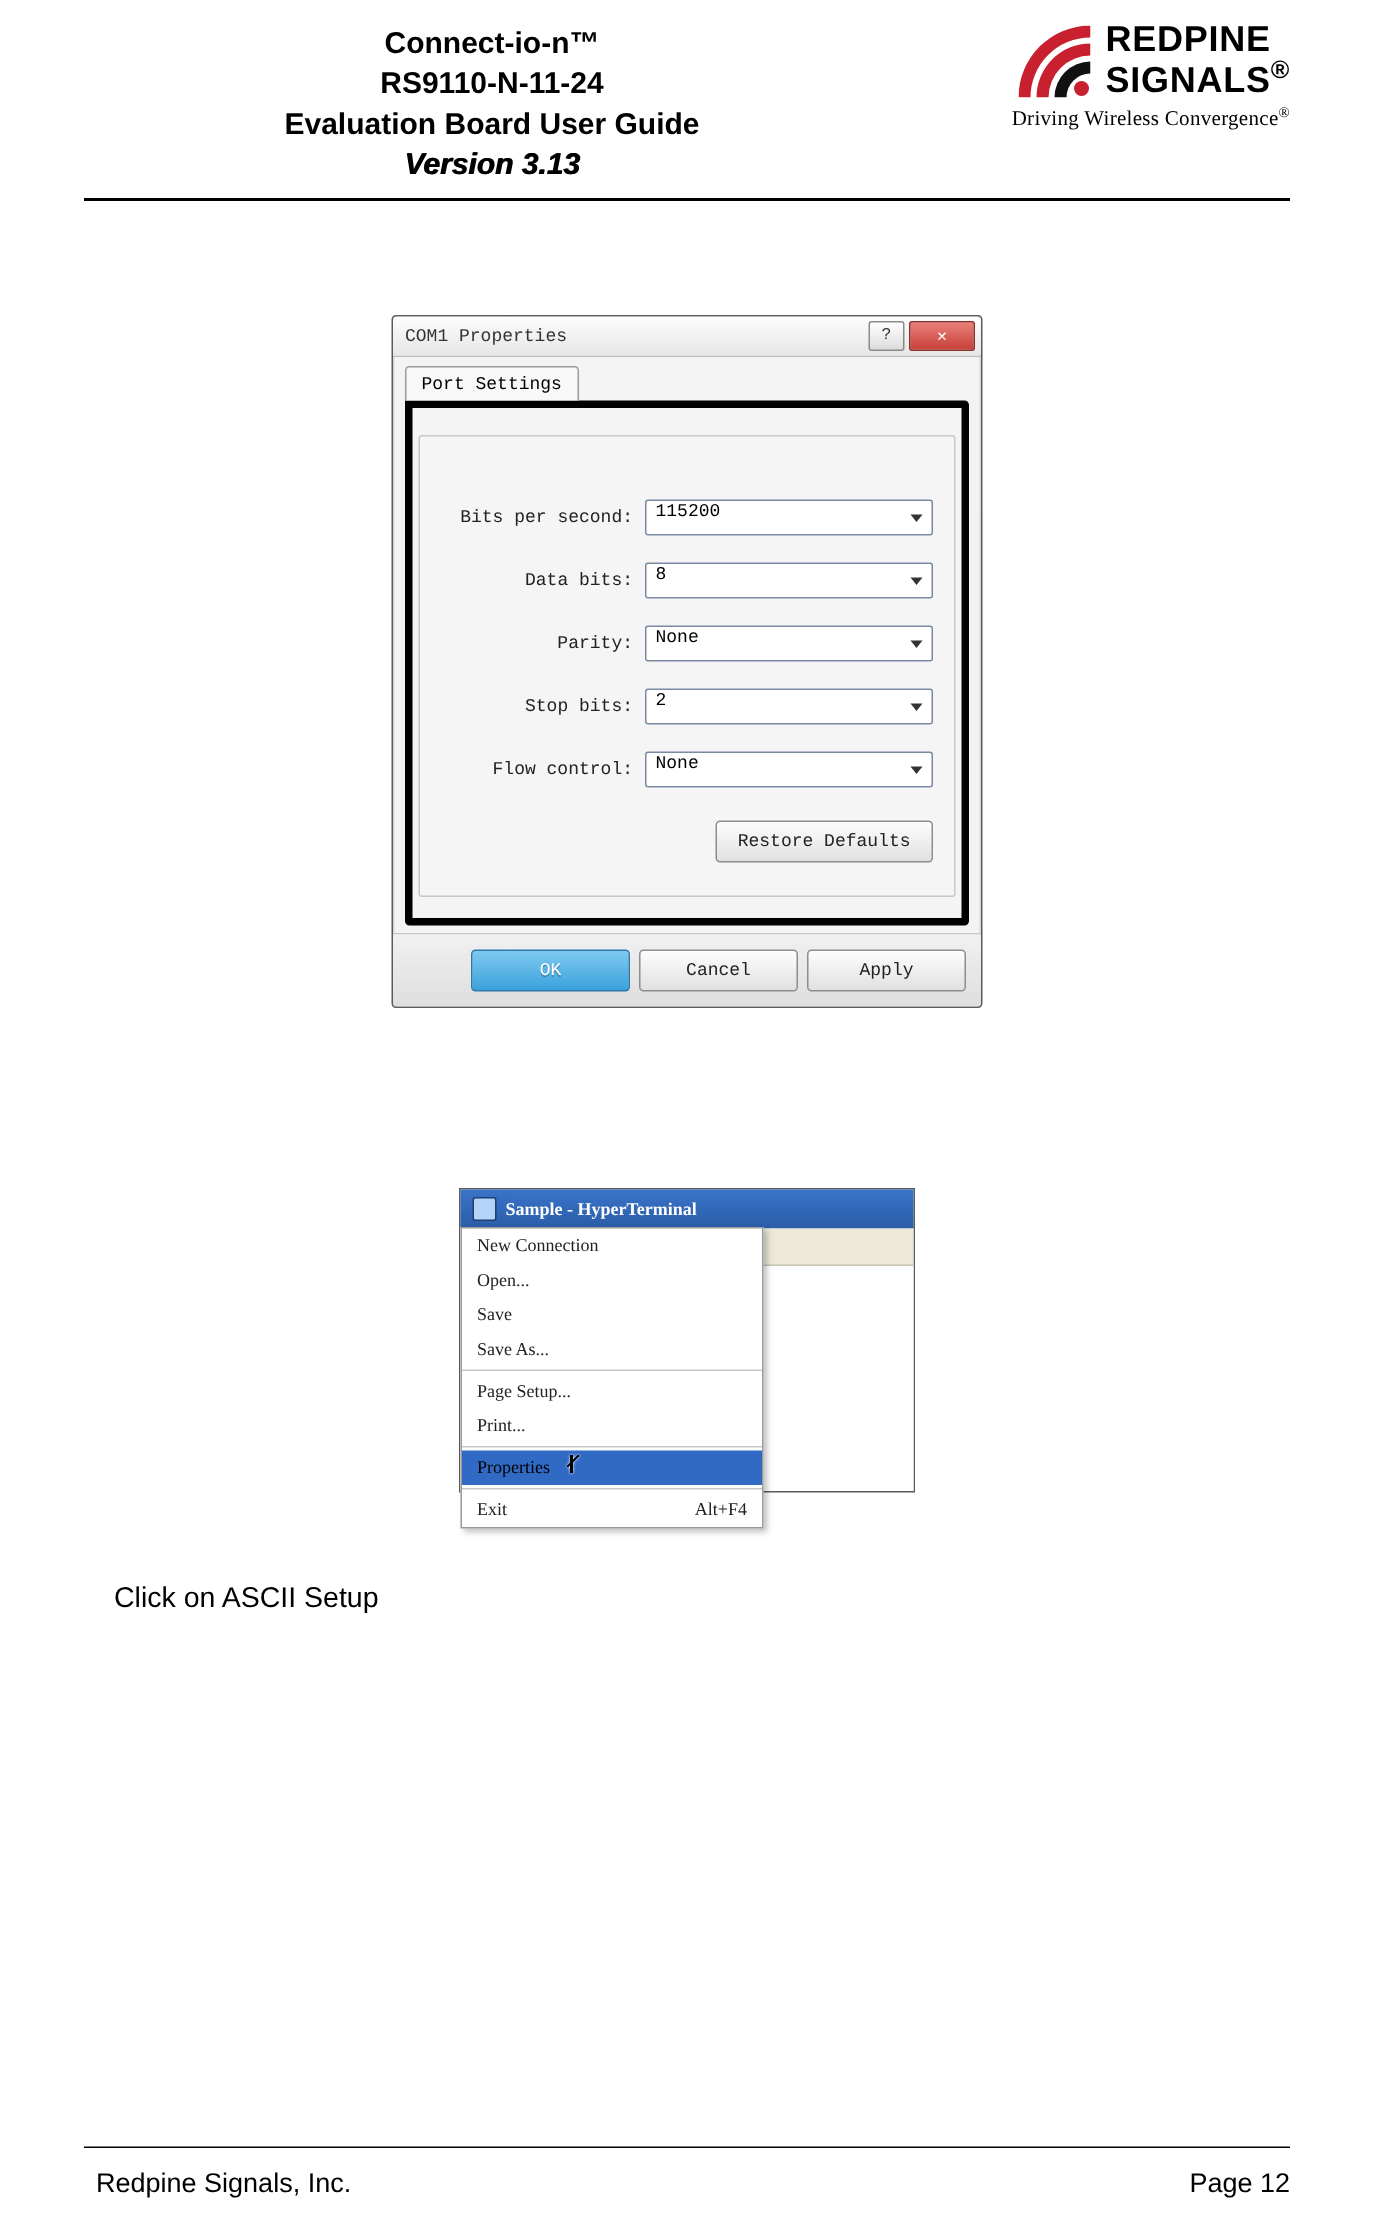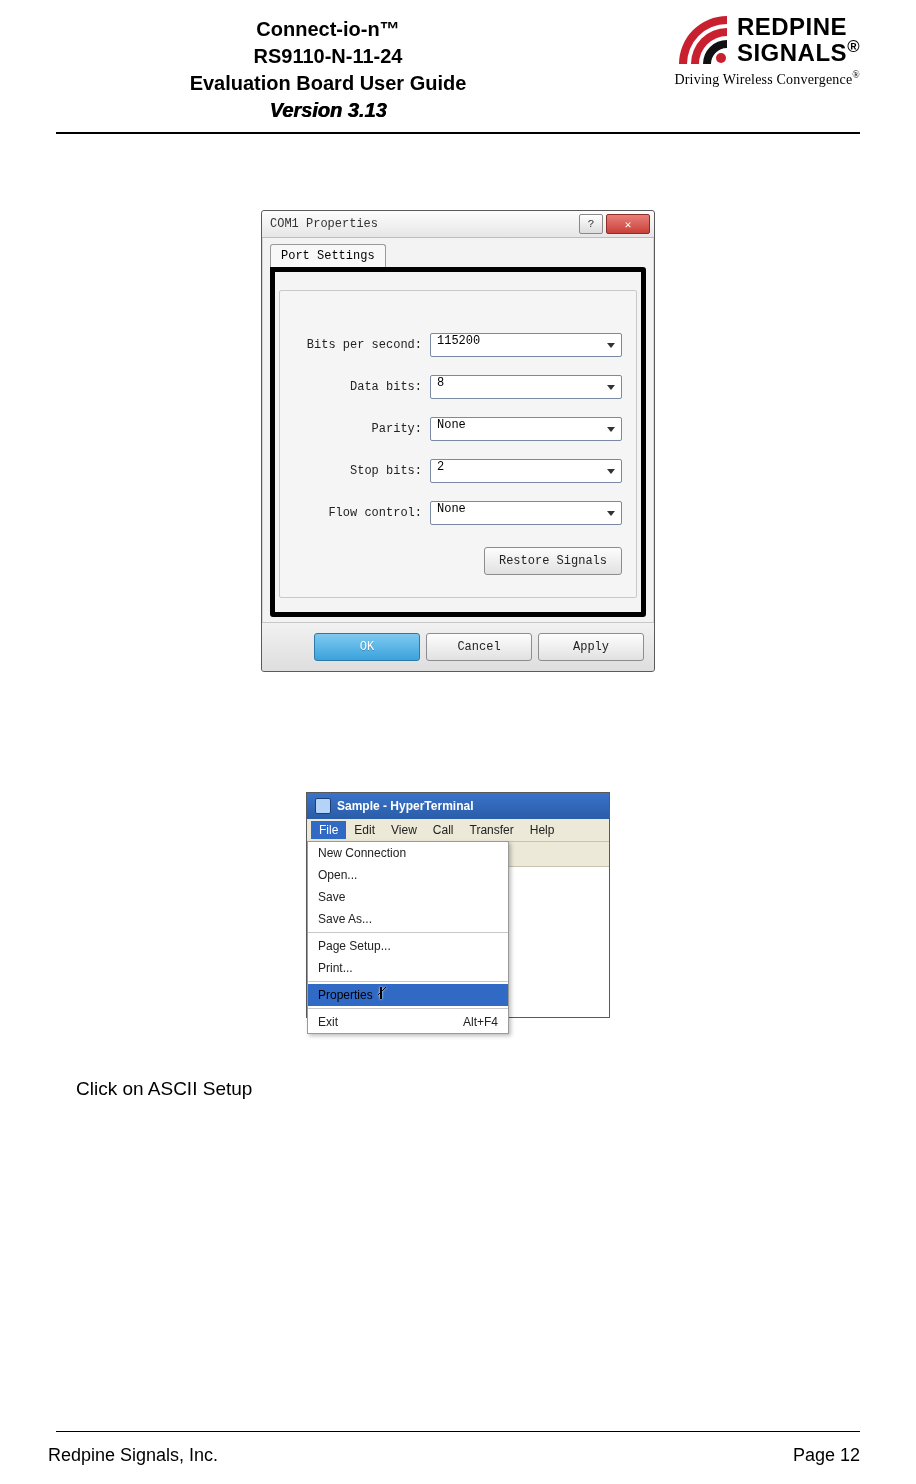--- a/index.html
+++ b/index.html
@@ -28,21 +28,21 @@
   .frow{display:flex;align-items:center;margin:18px 0}
   .flabel{flex:1;text-align:right;padding-right:8px;color:#222}
   .fsel{width:178px;height:22px;border:1px solid #7a8aa5;border-radius:2px;background:#fff;display:flex;align-items:flex-start;padding:0 6px;position:relative}
   .fsel::after{content:"";position:absolute;right:6px;top:50%;margin-top:-2px;border-left:4px solid transparent;border-right:4px solid transparent;border-top:5px solid #333}
   .restore-row{text-align:right;margin-top:22px}
   .btn{display:inline-flex;align-items:center;justify-content:center;height:26px;padding:0 14px;border:1px solid #8d8d8d;border-radius:3px;background:linear-gradient(#fdfdfd,#e1e1e1);font-size:12px;color:#222;margin-left:6px}
   .footerbar{height:48px;background:linear-gradient(#f1f1f1,#dedede);border-top:1px solid #c8c8c8;display:flex;align-items:center;justify-content:flex-end;padding:0 10px;border-radius:0 0 3px 3px}
   .btn-primary{background:linear-gradient(#7fc9f0,#3aa2dc);border-color:#2d7aa8;color:#fff;text-shadow:0 1px 0 rgba(0,0,0,.25)}
 
   
-  .shot2{width:302px;margin:120px auto 0;border:1px solid #5a5a5a;background:#fff;font-family:Liberation Sans, sans-serif;font-size:12px}
+  .shot2{width:302px;margin:120px auto 0;border:1px solid #5a5a5a;background:#fff;font-family:Liberation Serif, serif;font-size:12px}
   .shot2-title{height:26px;background:linear-gradient(#3a73c9,#2a5da8);color:#fff;display:flex;align-items:center;padding:0 8px;font-weight:700;gap:6px}
   .shot2-ico{display:inline-block;width:14px;height:14px;background:#b5d3f7;border:1px solid #1d3e74;border-radius:2px}
   .menubar{height:22px;background:#ece9d8;border-bottom:1px solid #c6c3b3;display:flex;align-items:center;padding:0 4px;color:#222}
   .menubar span{padding:2px 8px}
   .menubar .open{background:#316ac5;color:#fff}
   .toolbar{height:24px;background:#ece9d8;border-bottom:1px solid #c6c3b3;display:flex;align-items:center;gap:2px;padding:0 4px}
   .toolbtn{width:20px;height:18px;border:1px solid #c0beb0;background:linear-gradient(#fdfdfb,#e9e7d8);border-radius:2px}
   .dd{width:200px;background:#fff;border:1px solid #9a9a9a;margin:-1px 0 0 0;box-shadow:2px 2px 4px rgba(0,0,0,.25)}
   .dd .item{padding:4px 10px;display:flex;justify-content:space-between;color:#222}
   .dd .sep{border-top:1px solid #c8c8c8;margin:2px 0}
@@ -51,21 +51,21 @@
   .dd .cursor::after{content:"";position:absolute;left:70px;top:3px;width:12px;height:16px;background:
     linear-gradient(135deg,transparent 45%,#000 46% 54%,transparent 55%) 0 0/8px 8px no-repeat,
     linear-gradient(#000,#000) 2px 0/2px 12px no-repeat;
     filter:drop-shadow(0 0 1px #fff)}
   .shot2-body{height:120px;background:#fff}
   .shot2-wrap{position:relative}
 
   .instr{margin:60px 0 0 20px;font-size:19px}
 
   .pg-rule{border:0;border-top:1.5px solid #000;width:100%;position:absolute;left:56px;right:56px;bottom:44px;width:calc(100% - 112px)}
-  .pg-foot{position:absolute;left:48px;right:56px;bottom:18px;display:flex;justify-content:space-between;font-size:18px}
+  .pg-foot{position:absolute;left:64px;right:56px;bottom:18px;display:flex;justify-content:space-between;font-size:18px}
 
   sup{font-size:.7em}
 </style>
 </head>
 <body>
 
 <div class="page">
 
   <div class="hdr">
     <div class="hdr-title">
@@ -134,44 +134,36 @@
               <span>2</span>
             </div>
         </div>
         <div class="frow">
           <div class="flabel">Flow control:</div>
           <div class="fsel">
               <span>None</span>
             </div>
         </div>
         <div class="restore-row">
-          <span class="btn">Restore Signals</span>
+          <span class="btn">Restore Defaults</span>
         </div>
       </div>
     </div>
     <div class="footerbar">
       <span class="btn btn-primary" style="width:76px">OK</span>
       <span class="btn" style="width:76px">Cancel</span>
       <span class="btn" style="width:76px">Apply</span>
     </div>
   </div>
 
   <div class="shot2">
     <div class="shot2-title">
       <span class="shot2-ico"></span>
       <span>Sample - HyperTerminal</span>
     </div>
-    <div class="menubar">
-      <span class="open">File</span>
-      <span>Edit</span>
-      <span>View</span>
-      <span>Call</span>
-      <span>Transfer</span>
-      <span>Help</span>
-    </div>
     <div class="shot2-wrap">
       <div class="toolbar">
         <span class="toolbtn"></span>
         <span class="toolbtn"></span>
         <span class="toolbtn"></span>
         <span class="toolbtn"></span>
         <span class="toolbtn"></span>
         <span class="toolbtn"></span>
       </div>
       <div class="dd" style="position:absolute;left:0;top:0">

